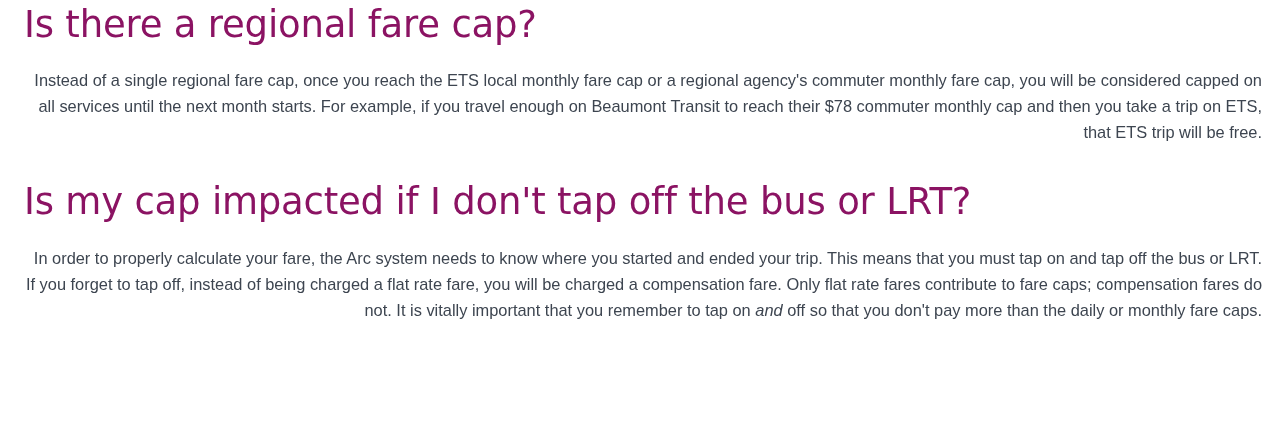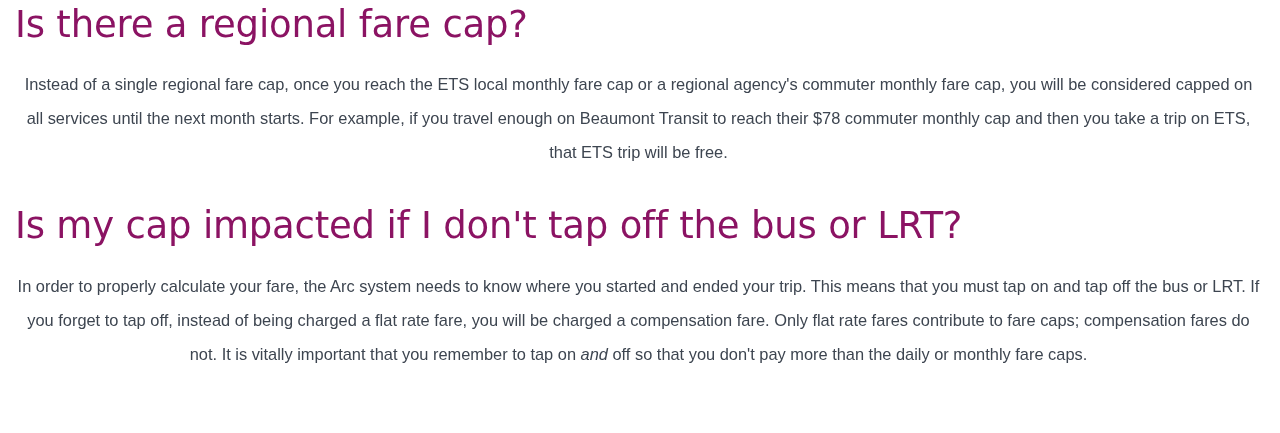--- a/index.html
+++ b/index.html
@@ -15,21 +15,21 @@
     -webkit-font-smoothing: antialiased;
   }
 
   .faq-page {
     padding: 0;
     width: 1280px;
     box-sizing: border-box;
   }
 
   .faq-section {
-    padding-left: 15px;
+    padding-left: 24px;
     padding-right: 18px;
     box-sizing: border-box;
   }
 
   .faq-section + .faq-section {
     margin-top: 9px;
   }
 
   .faq-heading {
     color: #8b1363;
@@ -48,25 +48,25 @@
   }
 
   .faq-section.section-2 .faq-heading {
     margin-top: 34px;
   }
 
   .faq-body {
     color: #3d4550;
     font-size: 16.4px;
     font-weight: 400;
-    line-height: 34px;
+    line-height: 26px;
     margin: 0;
     padding: 0;
     max-width: 1247px;
-    text-align: center;
+    text-align: right;
   }
 
   .faq-section.section-1 .faq-body {
     margin-top: 19px;
   }
 
   .faq-section.section-2 .faq-body {
     margin-top: 20px;
   }
 

